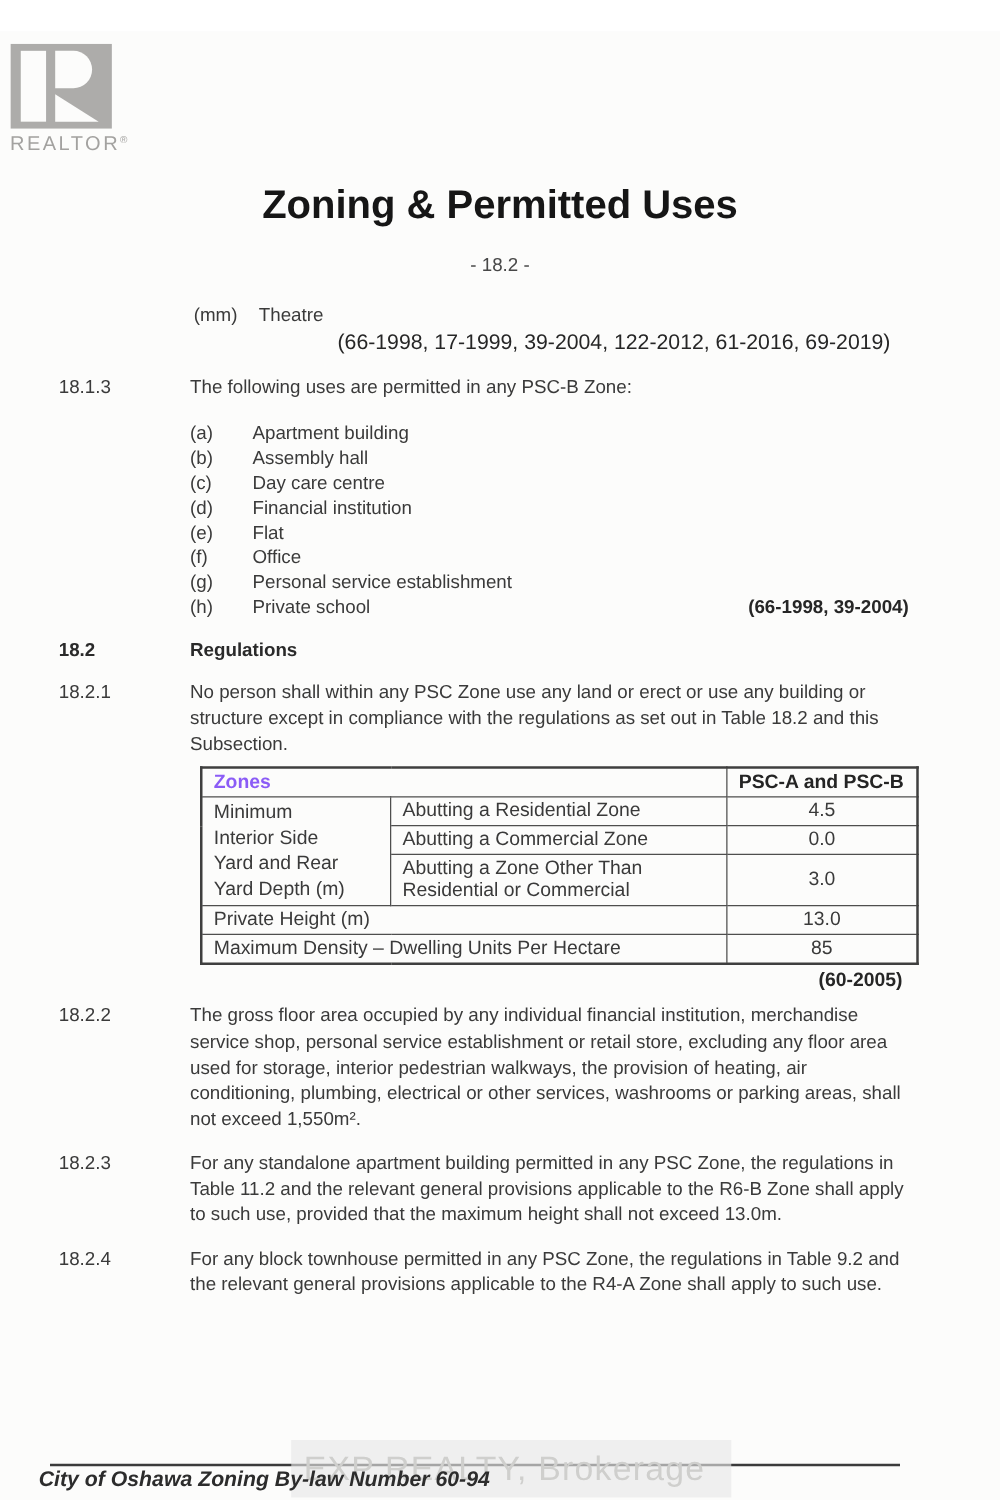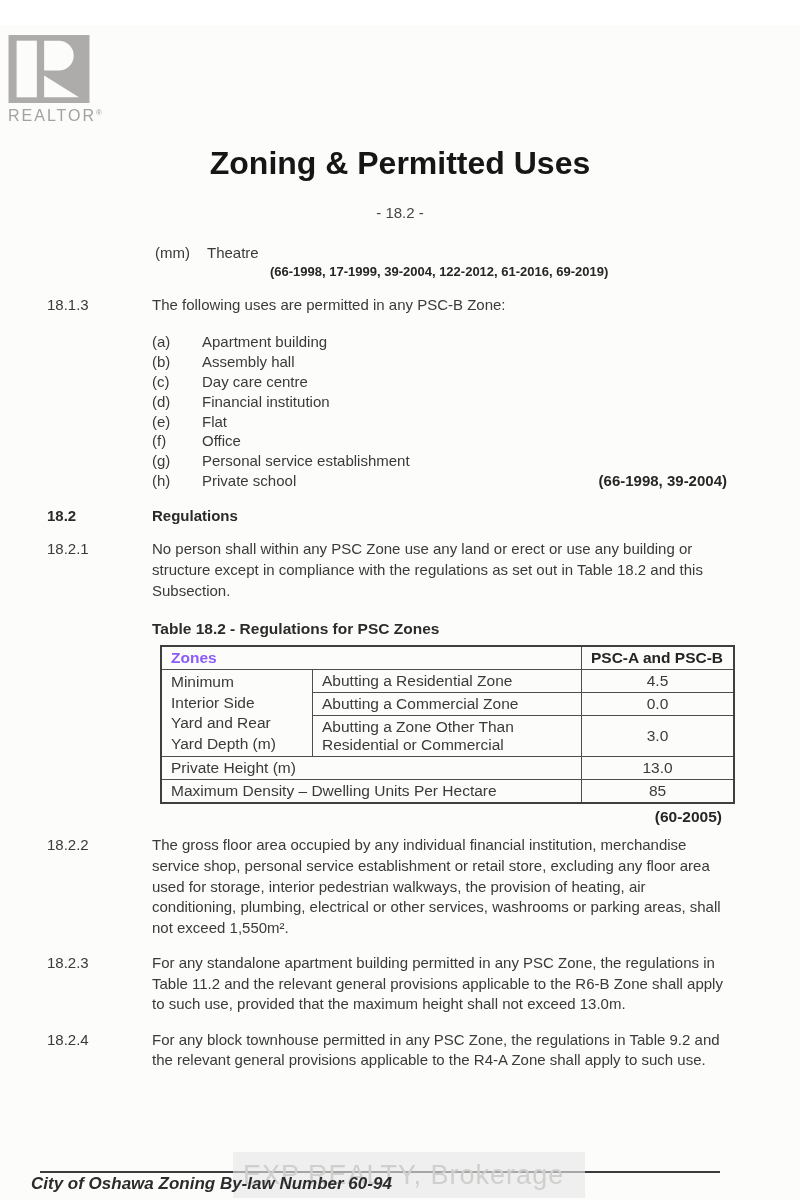--- a/index.html
+++ b/index.html
@@ -22,21 +22,21 @@
   .logo-text { color:#a3a2a0; font-size:16px; letter-spacing:2px; margin-top:4px; }
   .logo-text sup { font-size:8px; letter-spacing:0; }
 
   
   .title { padding-top:120px; text-align:center; font-size:32px; font-weight:bold; color:#161616; }
   .pagenum { margin-top:22px; text-align:center; font-size:15px; color:#474747; }
 
   
   .theatre { margin:22px 0 0 155px; font-size:15px; line-height:1.33; }
   .theatre-letter { display:inline-block; width:52px; }
-  .theatre-cite { margin:1px 0 0 270px; font-size:13px; font-weight:bold; color:#262626; }
+  .theatre-cite { margin:1px 0 0 270px; font-size:17px; font-weight:normal; color:#262626; }
 
   
   .section { display:flex; margin-top:15px; font-size:15px; line-height:1.37; }
   .sec-num { flex:none; width:105px; margin-left:47px; }
   .sec-body { width:575px; }
   .bold { font-weight:bold; color:#2a2a2a; }
 
   .uses { margin-top:17px; }
   .use-row { display:flex; line-height:1.32; }
   .use-letter { flex:none; width:50px; }
@@ -140,21 +140,20 @@
   <div class="section" style="margin-top:15px;">
     <div class="sec-num bold">18.2</div>
     <div class="sec-body bold">Regulations</div>
   </div>
 
   <div class="section" style="margin-top:13px;">
     <div class="sec-num">18.2.1</div>
     <div class="sec-body">No person shall within any PSC Zone use any land or erect or use any building or structure except in compliance with the regulations as set out in Table 18.2 and this Subsection.</div>
   </div>
 
-  <div class="table-title">Table 18.2 - Regulations for PSC Zones</div>
   <table class="reg">
     <tbody>
         <tr>
       <td class="th-zones" colspan="2">Zones</td>
       <td class="th-psc">PSC-A and PSC-B</td>
     </tr>
     <tr>
       <td class="group-cell" rowspan="3">Minimum
 Interior Side
 Yard and Rear

